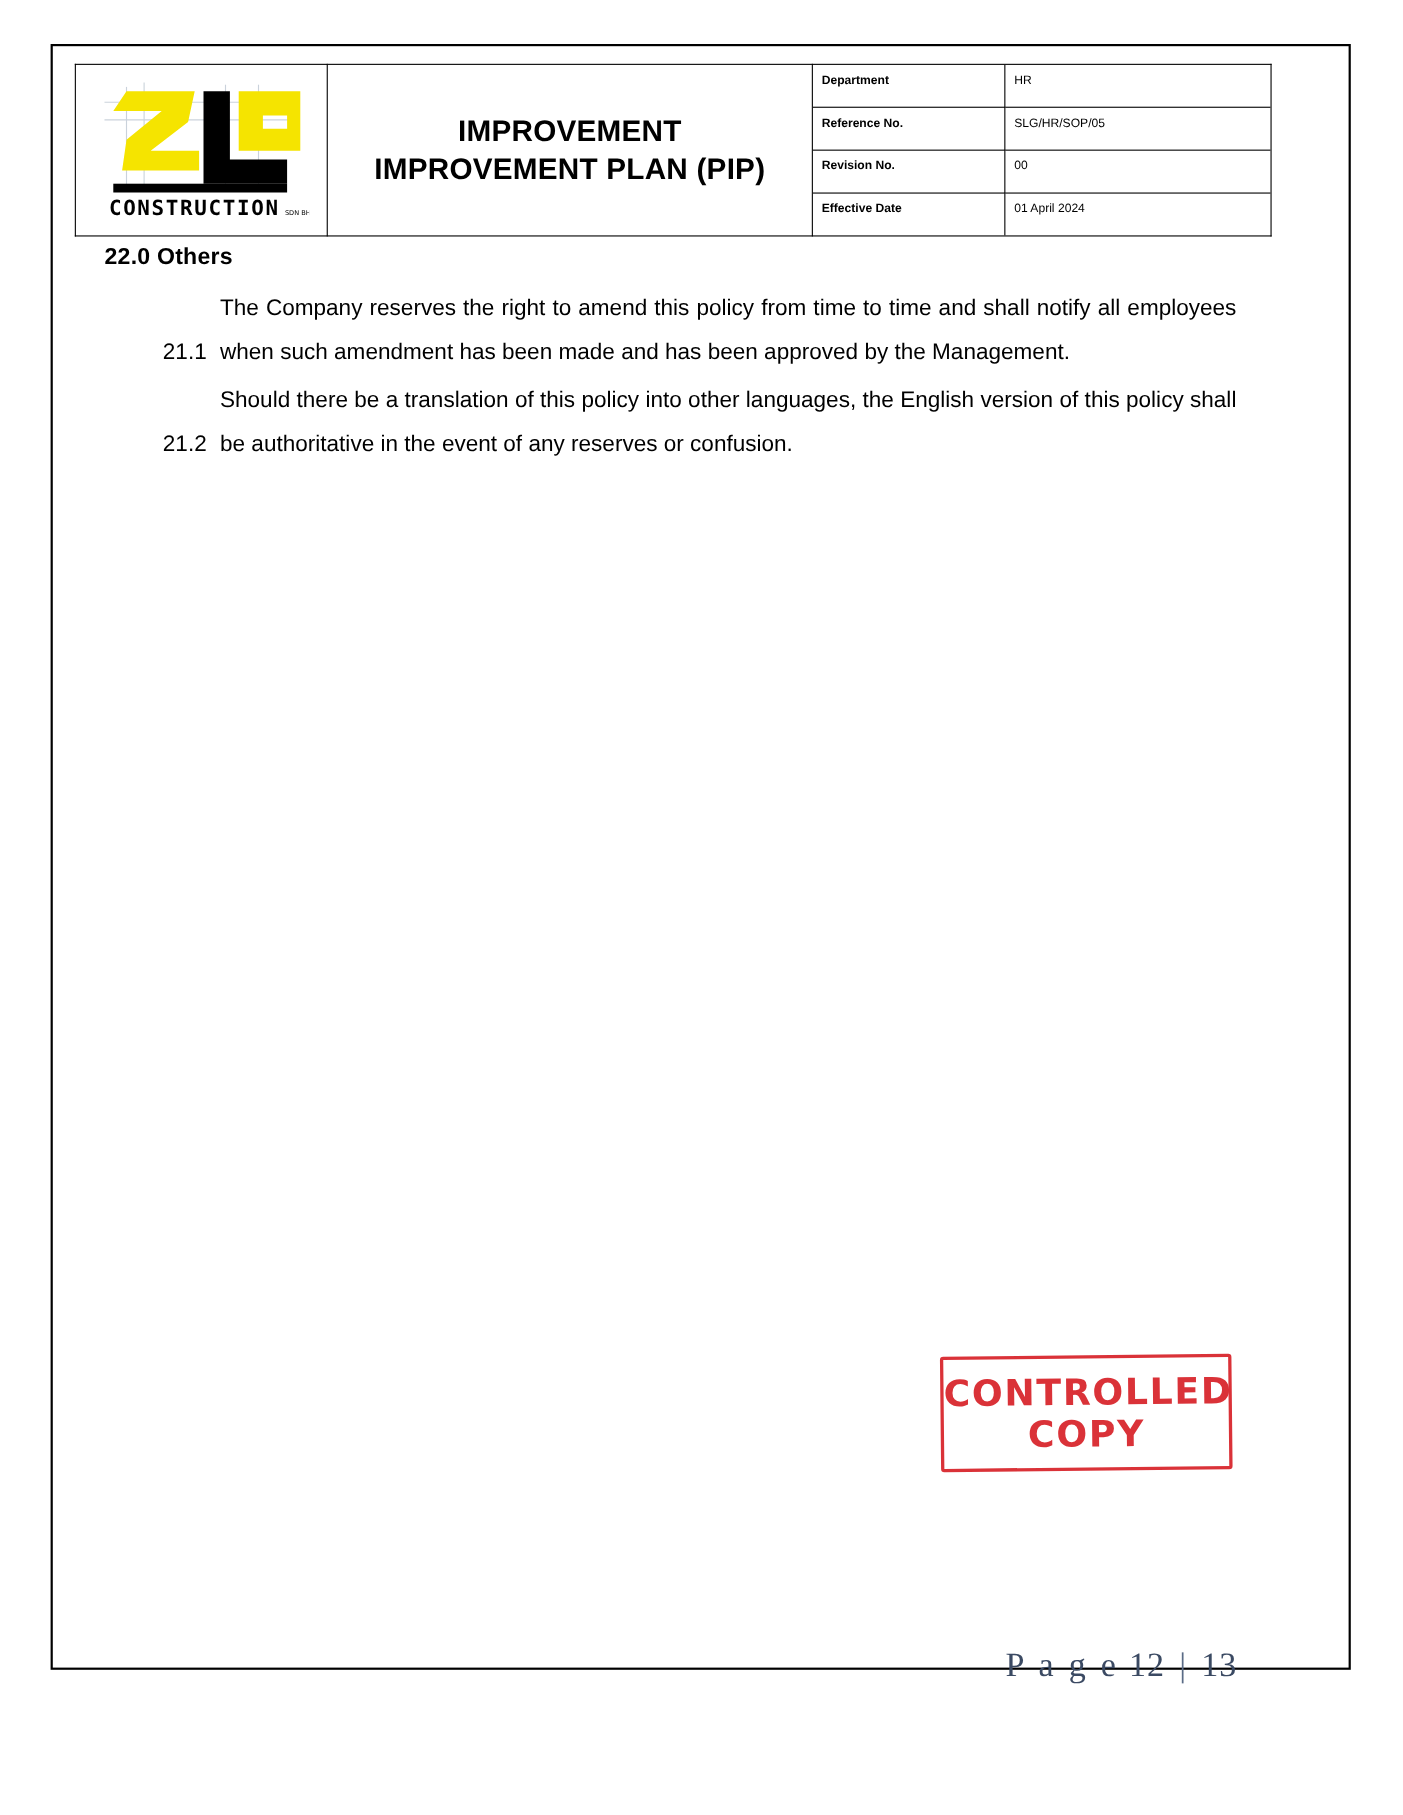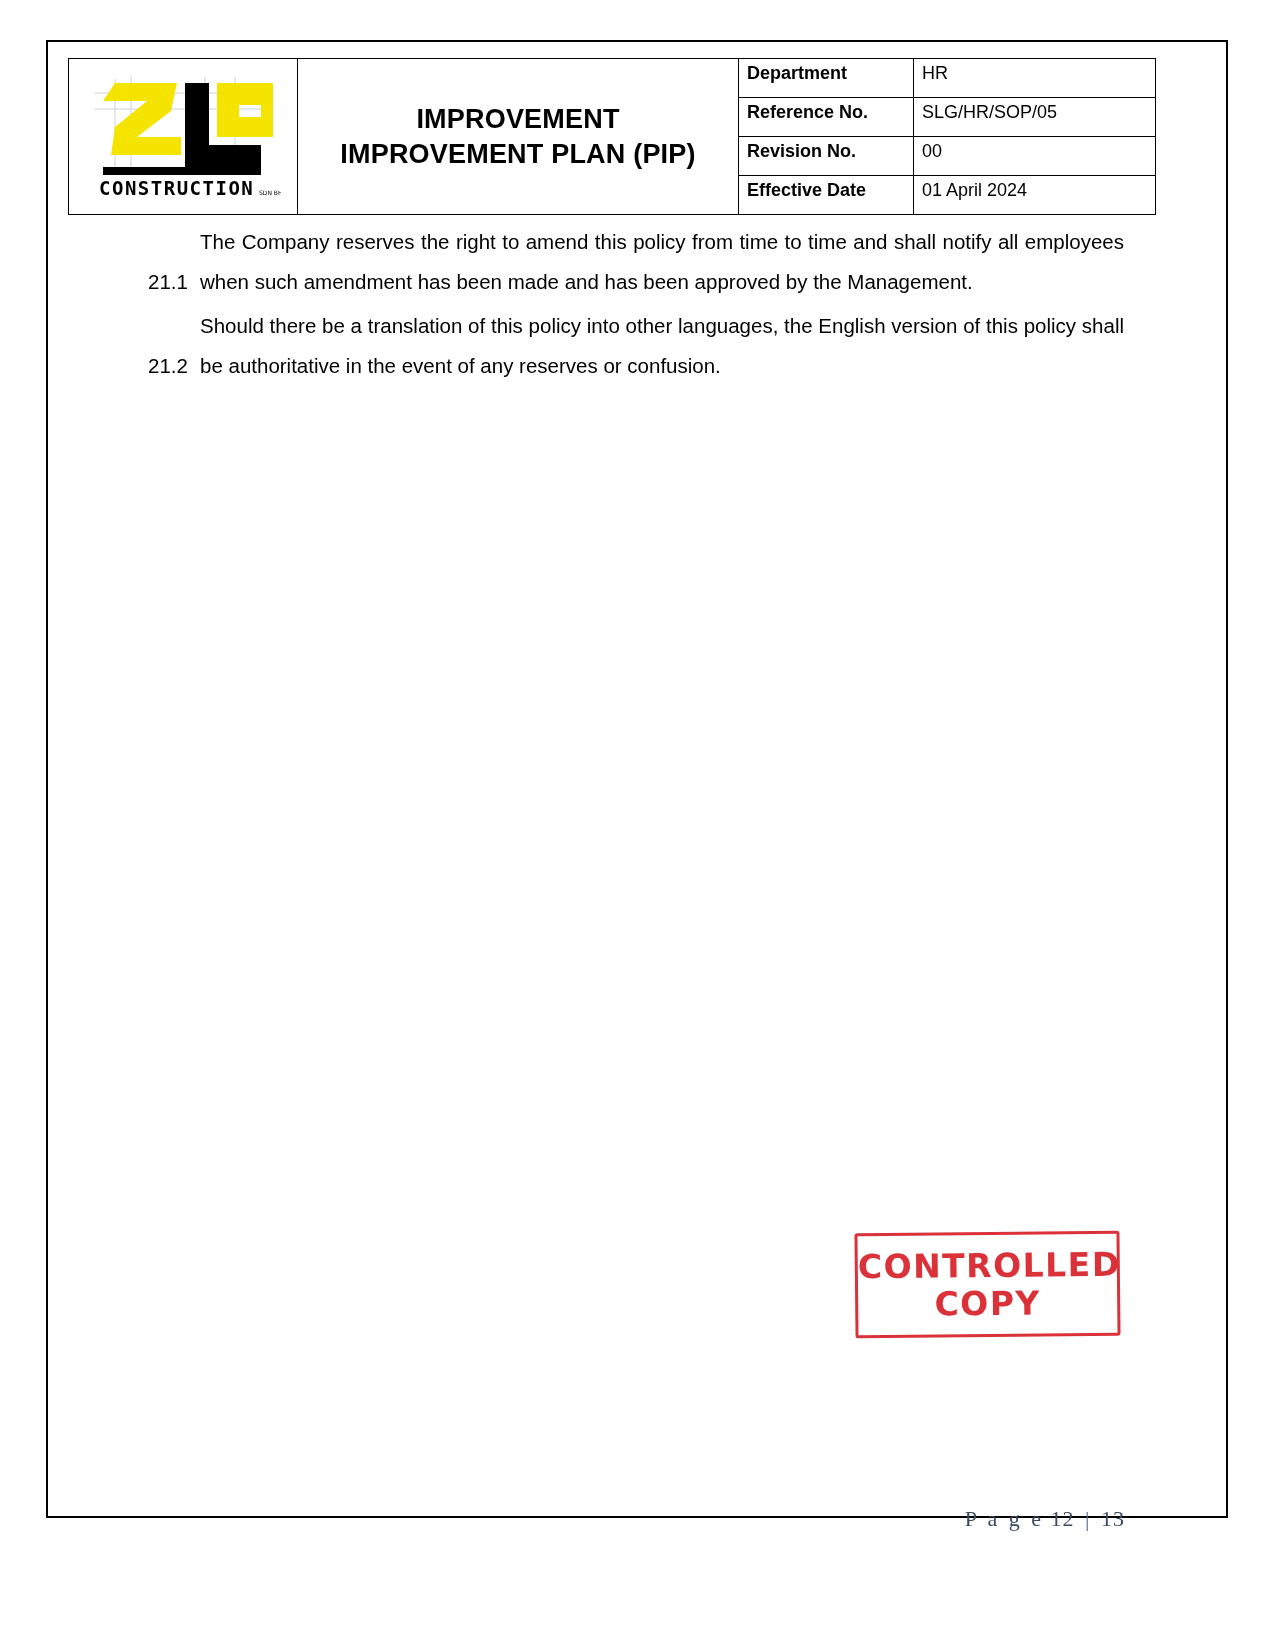--- a/index.html
+++ b/index.html
@@ -62,21 +62,21 @@
     padding: 0;
     vertical-align: top;
   }
   .meta-table {
     width: 100%;
     border-collapse: collapse;
     table-layout: fixed;
   }
   .meta-table td {
     border: 1.5px solid #000000;
-    font-size: 18px;
+    font-size: 11px;
     padding: 4px 8px 13px 8px;
     height: 21px;
     line-height: 1.1;
   }
   .meta-table td.k {
     width: 158px;
     font-weight: bold;
   }
   .meta-table td.v {
     font-weight: normal;
@@ -149,21 +149,21 @@
   }
   .stamp .l1 { font-size: 33px; line-height: 1.15; }
   .stamp .l2 { font-size: 33px; line-height: 1.15; }
 
   
   .footer {
     position: absolute;
     right: 150px;
     bottom: 118px;
     font-family: "Liberation Serif", serif;
-    font-size: 22px;
+    font-size: 31px;
     color: #3b4a63;
     letter-spacing: 1px;
     white-space: nowrap;
   }
   .footer .pg-label { letter-spacing: 3px; }
   .footer .sep { color: #5a6b86; padding: 0 4px; }
 </style>
 </head>
 <body>
 
@@ -223,20 +223,21 @@
             <td class="v">01 April 2024</td>
           </tr>
         </tbody>
             </table>
       </td>
     </tr>
   </tbody>
     </table>
 
   <div class="content">
+    <div class="section-heading">22.0 Others</div>
 
     <div class="clause">
       <div class="clause-num">21.1</div>
       <div class="clause-text">The Company reserves the right to amend this policy from time to time and shall notify all employees when such amendment has been made and has been approved by the Management.</div>
     </div>
 
     <div class="clause">
       <div class="clause-num">21.2</div>
       <div class="clause-text">Should there be a translation of this policy into other languages, the English version of this policy shall be authoritative in the event of any reserves or confusion.</div>
     </div>

